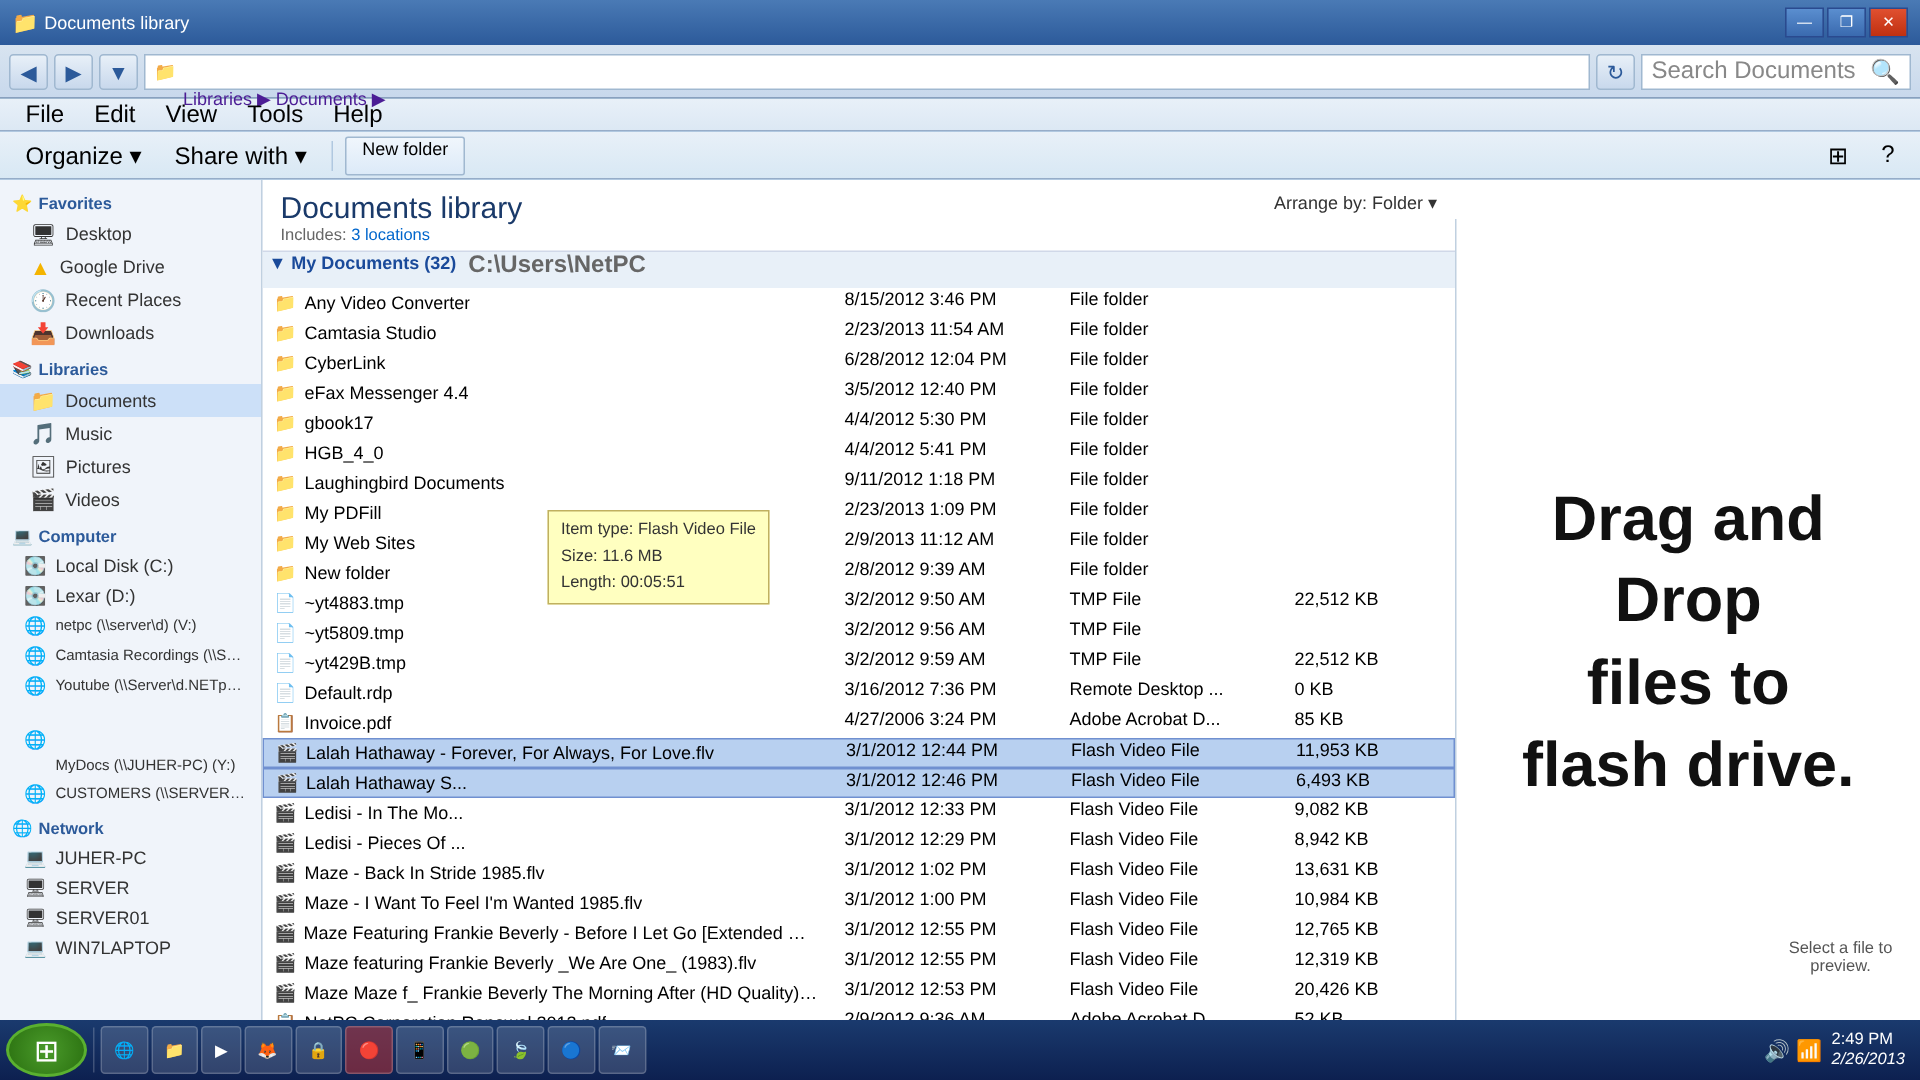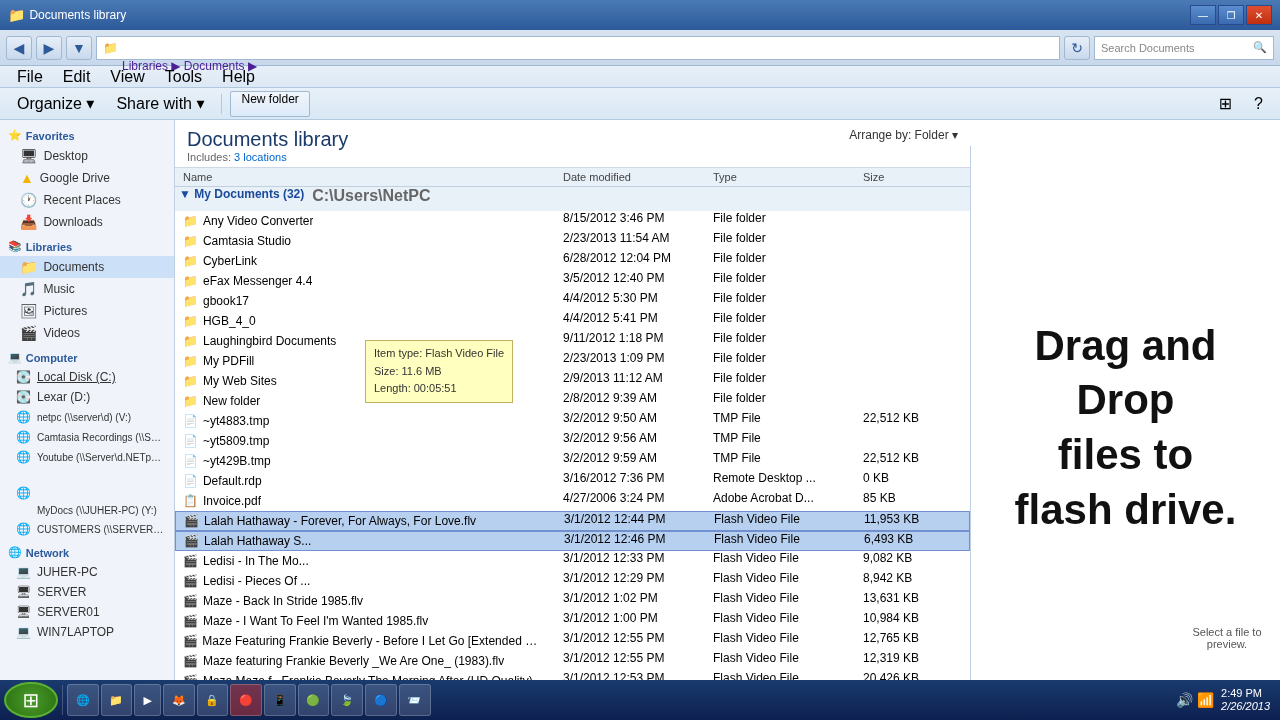--- a/index.html
+++ b/index.html
@@ -52,21 +52,21 @@
       border: 1px solid #a0b8d0;
       padding: 0 6px;
       font-size: 12px;
       display: flex; align-items: center;
     }
     .search-box {
       width: 180px; height: 24px;
       background: white;
       border: 1px solid #a0b8d0;
       padding: 0 6px;
-      font-size: 11px;
+      font-size: 16px;
       display: flex; align-items: center;
       color: #888;
     }
 
     
     .toolbar {
       height: 32px;
       background: linear-gradient(to bottom, #e8f0f8, #d8e8f4);
       display: flex;
       align-items: center;
@@ -376,21 +376,21 @@
         </div>
     </div>
 
     <div class="sidebar-section">
       <div class="sidebar-header">
         <span>💻</span>
         <span>Computer</span>
       </div>
       <div class="sidebar-item" style="padding-left:16px;">
           <span>💽</span>
-          <span style="overflow:hidden;text-overflow:ellipsis;white-space:nowrap;text-decoration:underline;">Local Disk (C:)</span>
+          <span style="overflow:hidden;text-overflow:ellipsis;white-space:nowrap;">Local Disk (C:)</span>
         </div>
       <div class="sidebar-item" style="padding-left:16px;">
           <span>💽</span>
           <span style="overflow:hidden;text-overflow:ellipsis;white-space:nowrap;">Lexar (D:)</span>
         </div>
       <div class="sidebar-item" style="padding-left:16px;">
           <span>🌐</span>
           <span style="overflow:hidden;text-overflow:ellipsis;white-space:nowrap;font-size:10px;">netpc (\\server\d) (V:)</span>
         </div>
       <div class="sidebar-item" style="padding-left:16px;">
@@ -442,26 +442,20 @@
         <div>
           <div class="library-title">Documents library</div>
           <div class="library-subtitle">
             Includes: <a>3 locations</a>
           </div>
         </div>
         <div style="font-size:12px; color:#333;">Arrange by: Folder ▾</div>
       </div>
     </div>
 
-    <div class="file-list-header">
-      <div class="col-name">Name</div>
-      <div class="col-date">Date modified</div>
-      <div class="col-type">Type</div>
-      <div class="col-size">Size</div>
-    </div>
 
     <div class="file-list">
 
       <div class="file-row group-header">
         <span style="color:#1a4a9a; font-size:12px;">▼ My Documents (32)</span>
         <span style="font-size:16px; color:#666; margin-left:8px;">C:\Users\NetPC</span>
       </div>
 
       <div class="file-row">
         <div class="col-name">

